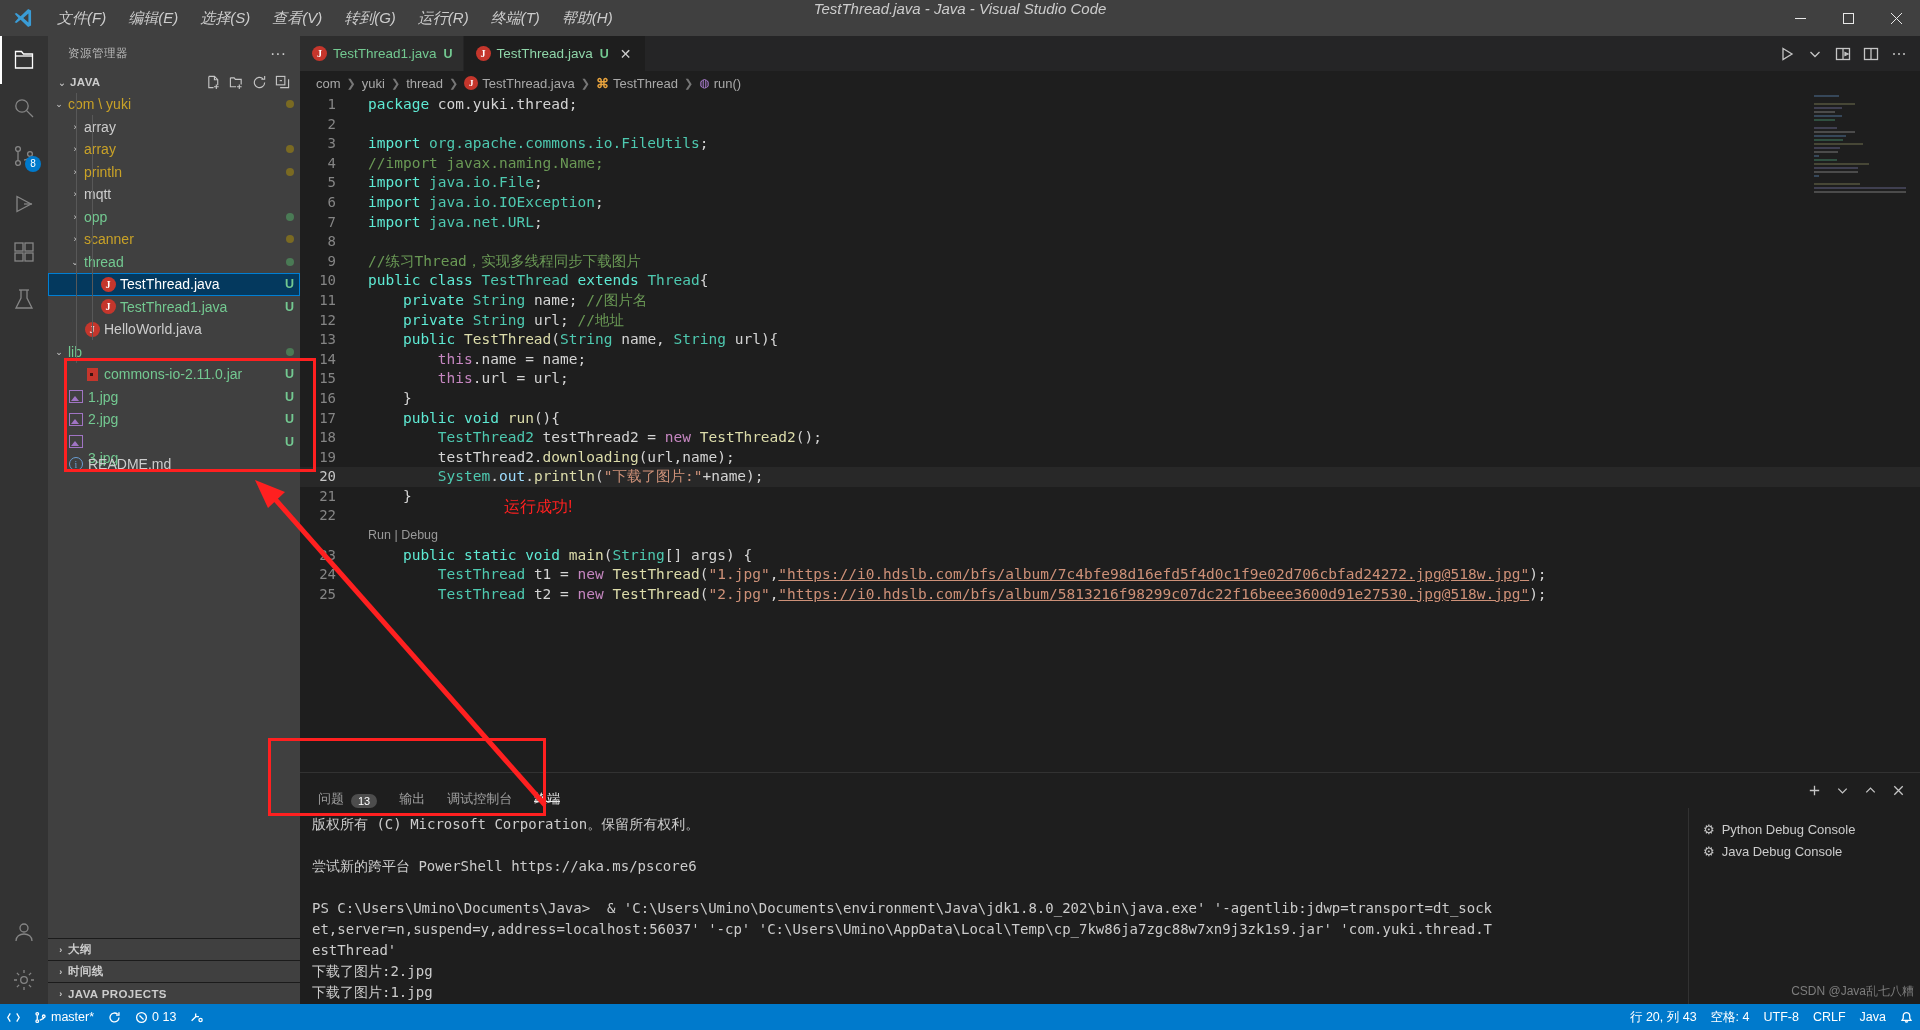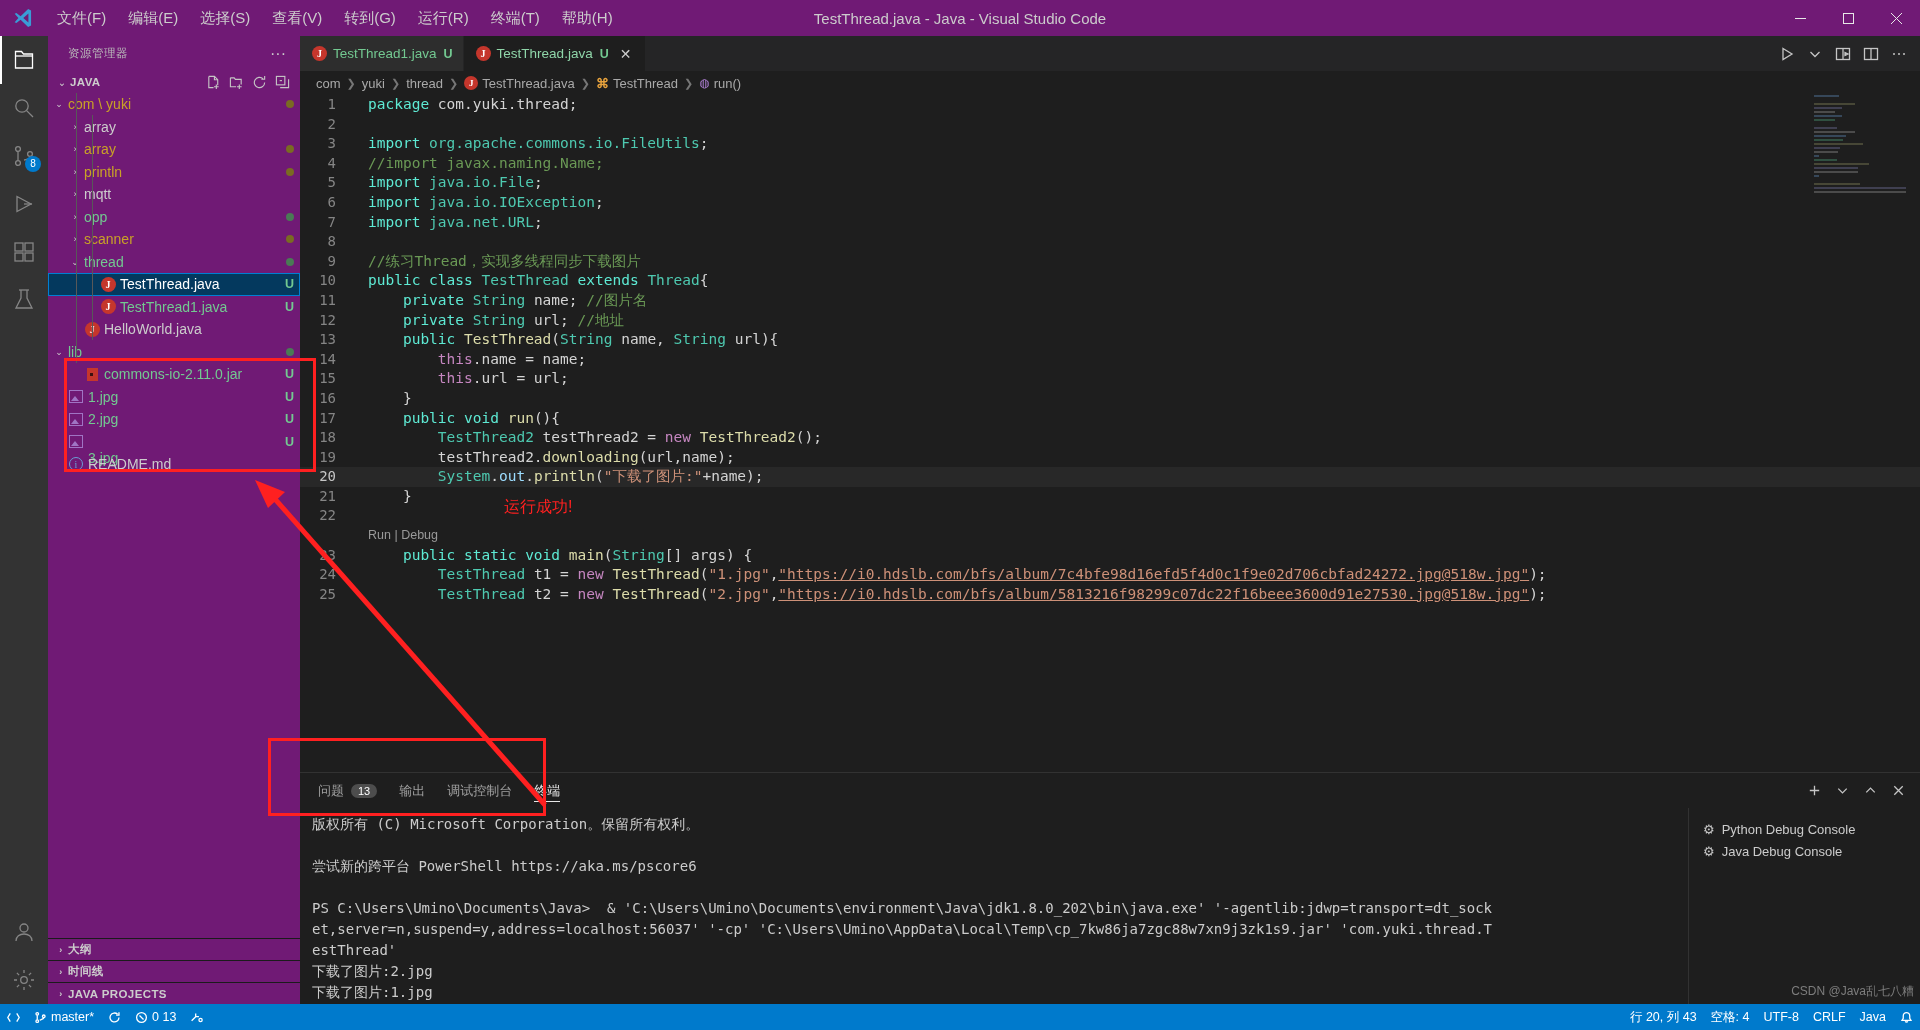--- a/index.html
+++ b/index.html
@@ -1,22 +1,22 @@
 <!DOCTYPE html>
 <html><head>
 <meta charset="utf-8">
 <style>
   * { box-sizing: border-box; margin:0; padding:0; }
   html,body { width:1920px; height:1030px; overflow:hidden; background:#1e1e1e;
     font-family:"Liberation Sans", sans-serif; color:#cccccc; }
   .app { position:relative; width:1920px; height:1030px; display:flex; flex-direction:column; }
 
   
-  .titlebar { height:36px; background:#701a75; display:flex; align-items:center;
-    flex:none; position:relative; }
+  .titlebar { height:36px; background:#404040; display:flex; 
+    flex:none; position:relative;font-style:italic; }
   .vs-logo { width:46px; height:36px; display:flex; align-items:center; justify-content:center; }
   .vs-logo svg { width:22px; height:22px; }
   .menu { display:flex; align-items:center; height:36px; }
   .menu-item { padding:0 11px; height:36px; line-height:36px; font-size:15px; color:#cccccc; white-space:nowrap; }
   .win-title { position:absolute; left:0; right:0; text-align:center; font-size:15px;
     color:#cccccc; pointer-events:none; }
   .win-ctrl { margin-left:auto; display:flex; height:36px; z-index:2; }
   .win-btn { width:48px; height:36px; display:flex; align-items:center; justify-content:center; }
   .win-btn svg { width:11px; height:11px; }
 
@@ -30,21 +30,21 @@
     position:relative; color:#868686; }
   .act-icon.active { color:#ffffff; }
   .act-icon.active::before { content:""; position:absolute; left:0; top:0; bottom:0; width:2px; background:#ffffff; }
   .act-icon svg { width:24px; height:24px; fill:none; stroke:currentColor; stroke-width:1.3; }
   .act-spacer { flex:1; }
   .act-badge { position:absolute; right:7px; bottom:8px; min-width:16px; height:16px;
     background:#007acc; color:#fff; border-radius:8px; font-size:10px; line-height:16px;
     text-align:center; padding:0 4px; }
 
   
-  .sidebar { width:252px; background:#701a75; flex:none; display:flex; flex-direction:column; }
+  .sidebar { width:252px; background:#404040; flex:none; display:flex; flex-direction:column; }
   .sb-head { height:35px; display:flex; align-items:center; padding:0 8px 0 20px; }
   .sb-title { font-size:11.5px; letter-spacing:.5px; color:#bbbbbb; }
   .sb-dots { margin-left:auto; color:#cccccc; font-size:16px; line-height:10px; padding:0 6px; }
   .sect-head { height:22px; display:flex; align-items:center; padding:0 8px 0 6px; }
   .sect-chev { width:16px; display:flex; justify-content:center; color:#cccccc; font-size:10px; }
   .sect-name { font-size:11.5px; font-weight:bold; letter-spacing:.4px; color:#cccccc; }
   .sect-actions { margin-left:auto; display:flex; gap:3px; }
   .sect-actions .ic { width:20px; height:20px; display:flex; align-items:center; justify-content:center; color:#c5c5c5; }
   .sect-actions .ic svg { width:15px; height:15px; fill:none; stroke:currentColor; stroke-width:1.2; }
 
@@ -121,21 +121,21 @@
   .url { color:#ce9178; text-decoration:underline; }
 
   .minimap { position:absolute; right:14px; top:0; width:92px; bottom:0; opacity:.55; }
   .mm-line { height:2px; margin-bottom:2px; }
   .scroll-v { position:absolute; right:0; top:0; width:14px; bottom:0; }
 
   
   .panel { height:232px; background:#1e1e1e; display:flex; flex-direction:column; flex:none;
     border-top:1px solid #323232; }
   .panel-head { height:35px; display:flex; align-items:center; padding-left:18px; flex:none; }
-  .ptab { font-size:13px; color:#a0a0a0; margin-right:22px; display:flex; align-items:center;
+  .ptab { font-size:13px; color:#a0a0a0; margin-right:22px; display:flex; align-items:flex-end;
     height:35px; position:relative; }
   .ptab.active { color:#e7e7e7; }
   .ptab.active::after { content:""; position:absolute; left:0; right:0; bottom:6px; height:1px; background:#e7e7e7; }
   .pbadge { background:#4d4d4d; color:#fff; border-radius:9px; font-size:11px; padding:1px 7px; margin-left:7px; }
   .panel-actions { margin-left:auto; display:flex; align-items:center; gap:4px; padding-right:10px; }
   .panel-actions .ic { width:24px; height:24px; display:flex; align-items:center; justify-content:center;
     color:#c5c5c5; font-size:15px; }
   .panel-actions .ic svg { width:15px; height:15px; fill:none; stroke:currentColor; stroke-width:1.4; }
 
   .panel-body { flex:1; display:flex; min-height:0; }

